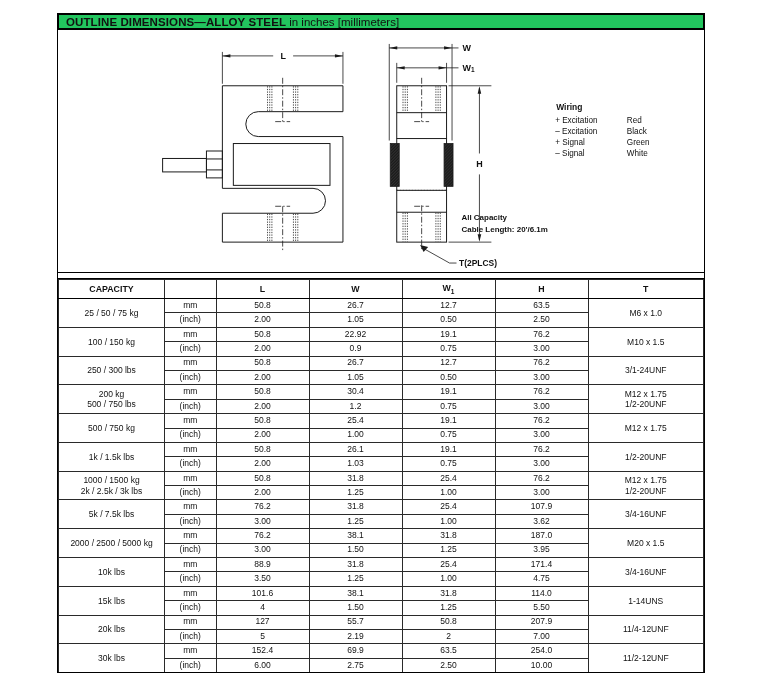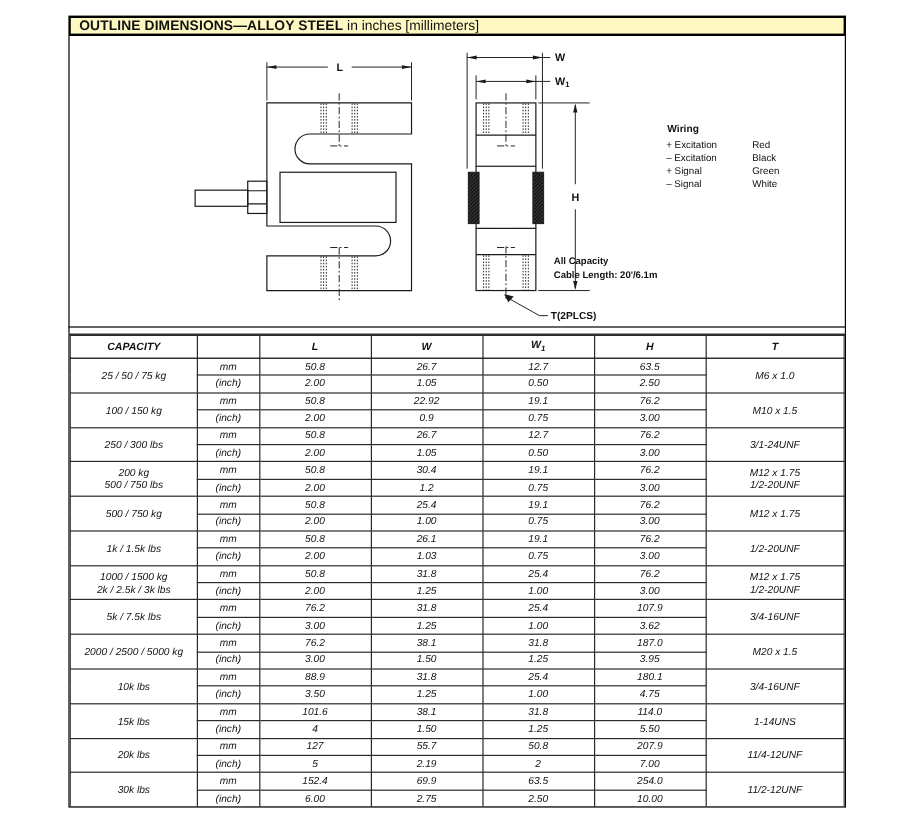--- a/index.html
+++ b/index.html
@@ -2,34 +2,34 @@
 <html><head>
 <meta charset="utf-8">
 <style>
   html,body { margin:0; padding:0; background:#fff; }
   .sheet {
     position:relative; width:757px; height:682px; background:#fff;
     font-family:"Liberation Sans", sans-serif; color:#111;
   }
   .content-box { position:absolute; left:57px; top:13px; width:648px; height:660px; box-sizing:border-box; }
   .header-bar {
-    box-sizing:border-box; height:17px; background:#fef9c3;
+    box-sizing:border-box; height:17px; background:#22c55e;
     border:2px solid #000; display:flex; align-items:center; padding-left:7px;
     white-space:pre;
   }
   .title-bold { font-weight:bold; font-size:11.5px; letter-spacing:0.1px; }
   .title-rest { font-size:11.5px; }
   .drawing-area {
     box-sizing:border-box; height:243px; background:#fff;
     border-left:1.2px solid #000; border-right:1.2px solid #000; border-bottom:1px solid #000;
   }
   .box-gap { box-sizing:border-box; height:5px; border-left:1.2px solid #000; border-right:1.2px solid #000; }
   .table-wrap {
     box-sizing:border-box; height:395px; overflow:hidden;
-    border:1.2px solid #000; border-top:1.6px solid #000;font-style:italic;
+    border:1.2px solid #000; border-top:1.6px solid #000;
   }
   table.dims { border-collapse:collapse; width:100%; table-layout:fixed; }
   table.dims th, table.dims td {
     border:1px solid #2a2a2a; padding:0; text-align:center; vertical-align:middle;
     font-size:8.5px; line-height:1.15; overflow:hidden;
   }
   table.dims thead th { height:18px; font-weight:bold; font-size:8.8px; border-bottom:1.6px solid #000; }
   table.dims thead th sub { font-size:6.5px; }
   table.dims tbody tr { height:14.4px; }
   tr.group-first td { border-top:1.8px solid #000; }
@@ -395,21 +395,21 @@
               <td class="val-cell">3.95</td>
             </tr>
             <tr class="group-first">
               <td class="cap-cell" rowspan="2">
                 <div>10k lbs</div>
               </td>
               <td class="unit-cell">mm</td>
               <td class="val-cell">88.9</td>
               <td class="val-cell">31.8</td>
               <td class="val-cell">25.4</td>
-              <td class="val-cell">180.1</td>
+              <td class="val-cell">171.4</td>
               <td class="t-cell" rowspan="2">
                 <div>3/4-16UNF</div>
               </td>
             </tr>
             <tr>
               <td class="unit-cell">(inch)</td>
               <td class="val-cell">3.50</td>
               <td class="val-cell">1.25</td>
               <td class="val-cell">1.00</td>
               <td class="val-cell">4.75</td>

